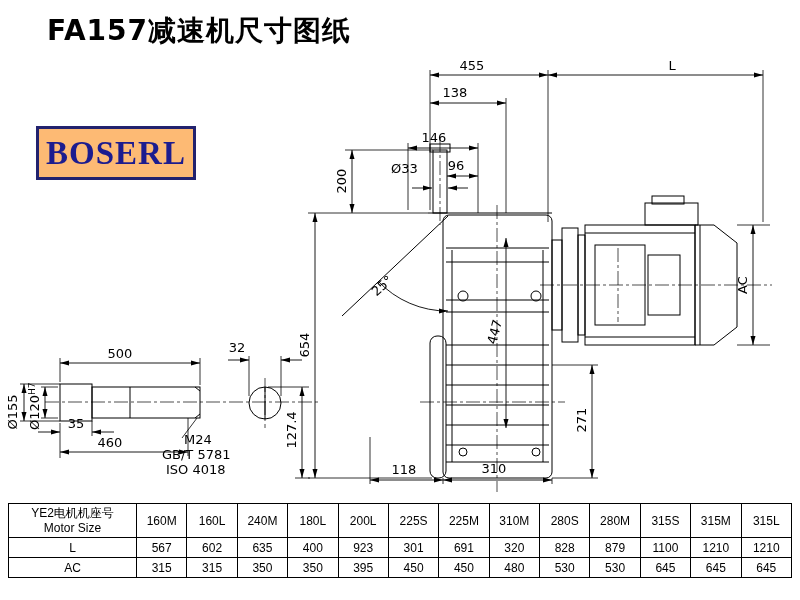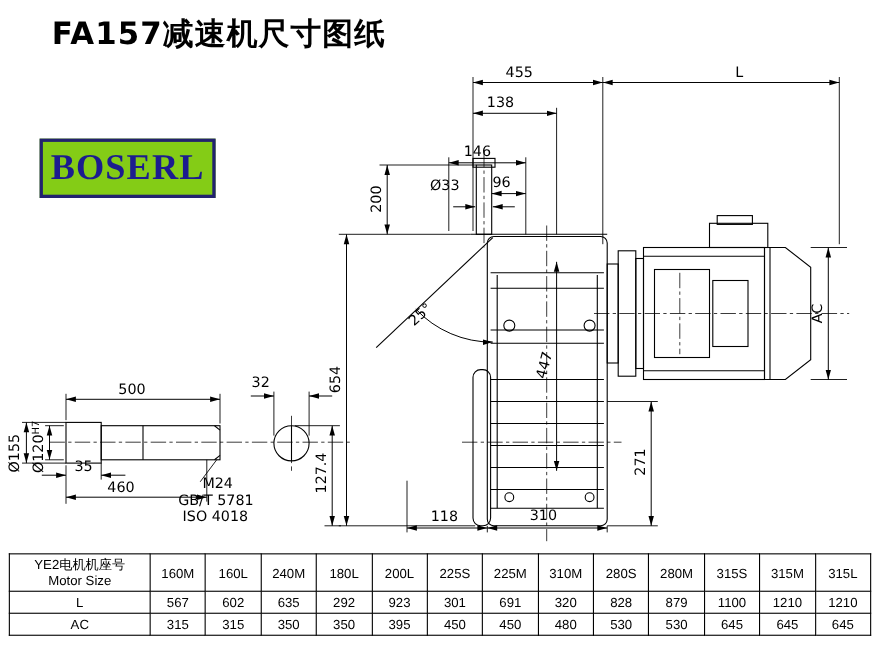--- a/index.html
+++ b/index.html
@@ -2,21 +2,21 @@
 <html><head>
 <meta charset="utf-8">
 <style>
   * { margin:0; padding:0; box-sizing:border-box; }
   html,body { width:800px; height:600px; background:#fff; overflow:hidden;
               font-family:"Liberation Sans",sans-serif; }
   .sheet { position:absolute; left:0; top:0; width:800px; height:600px; background:#fff; }
   .title { position:absolute; left:30px; top:12px; font-size:28px; font-weight:bold;
            color:#000; letter-spacing:1px; font-family:"DejaVu Sans",sans-serif; white-space:nowrap;margin-left:17px; }
   .logo { position:absolute; left:36px; top:126px; width:160px; height:54px;
-          border:3px solid #22226e; background:#84cc16; display:flex; align-items:center; justify-content:center; }
+          border:3px solid #22226e; background:#fdba74; display:flex; align-items:center; justify-content:center; }
   .logo span { font-family:"Liberation Serif",serif; font-weight:bold; font-size:33px;
                color:#1c1c8f; letter-spacing:1px; }
   svg.drawing { position:absolute; left:0; top:0; }
   .s   { stroke:#000; fill:none; stroke-width:1; }
   .cl  { stroke:#000; fill:none; stroke-width:0.7; stroke-dasharray:14 3 3 3; }
   .ext { stroke:#000; fill:none; stroke-width:0.8; }
   .dim { stroke:#000; fill:none; stroke-width:0.9; }
   svg text { font-family:"DejaVu Sans",sans-serif; font-size:13px; fill:#000; }
   .dt { text-anchor:middle; }
   .st { text-anchor:start; }
@@ -222,21 +222,21 @@
           <th>315M</th>
           <th>315L</th>
         </tr>
     </thead>
     <tbody>
         <tr>
           <td class="c0">L</td>
           <td>567</td>
           <td>602</td>
           <td>635</td>
-          <td>292</td>
+          <td>400</td>
           <td>923</td>
           <td>301</td>
           <td>691</td>
           <td>320</td>
           <td>828</td>
           <td>879</td>
           <td>1100</td>
           <td>1210</td>
           <td>1210</td>
         </tr>

